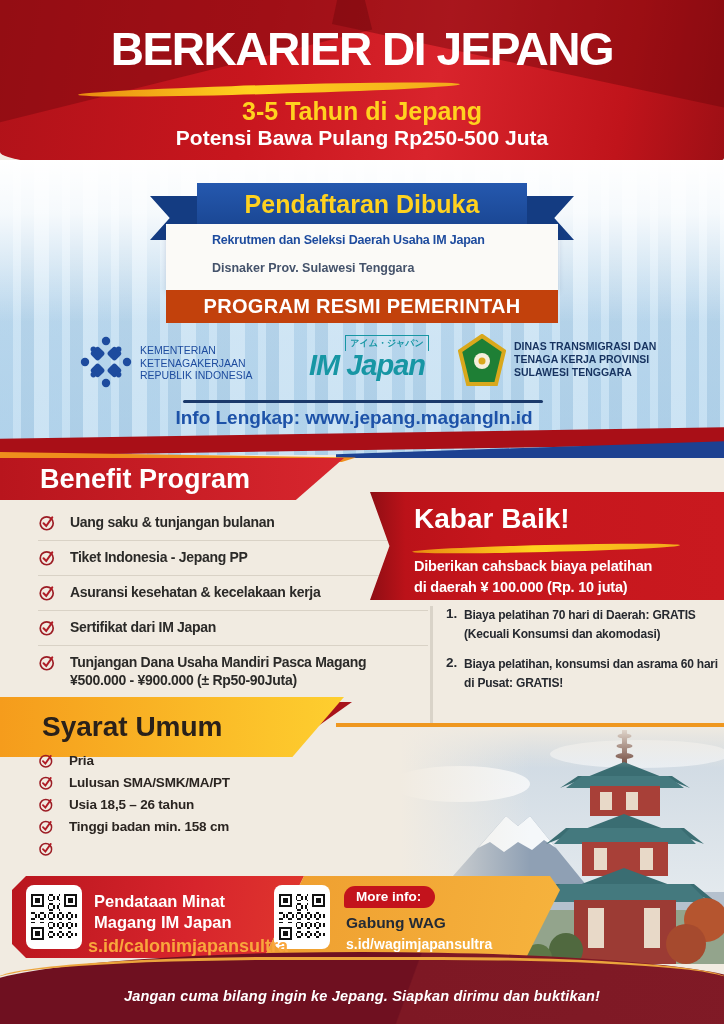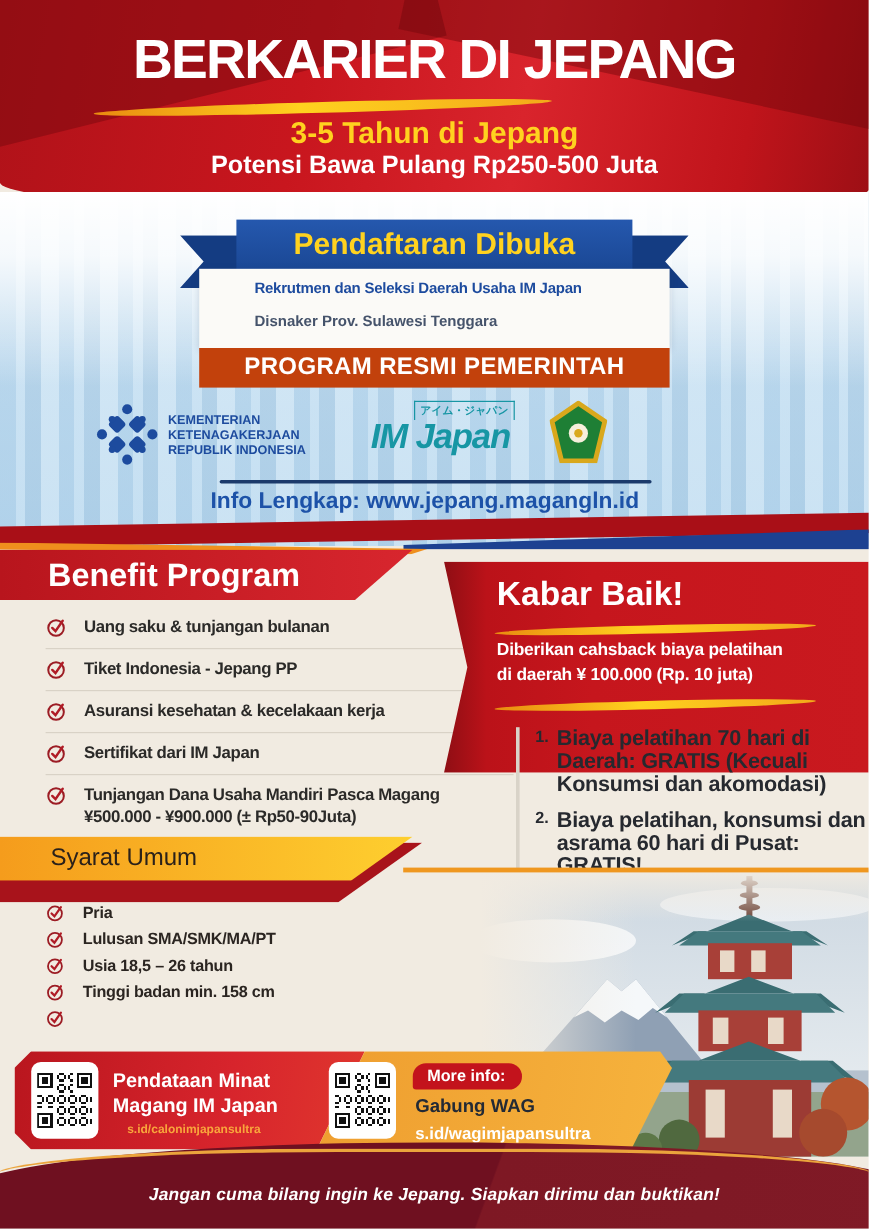--- a/index.html
+++ b/index.html
@@ -42,21 +42,21 @@
     box-shadow:0 2px 6px rgba(30,50,90,.18);padding:9px 0 0 46px;box-sizing:border-box;}
   .regbox .r1{font-size:12.5px;font-weight:800;color:#1d4b9e;letter-spacing:-.2px;}
   .regbox .r2,.regbox .r3{font-size:12.5px;font-weight:600;color:#45536b;margin-top:14px;}
 
   .offbar{position:absolute;left:166px;top:290px;width:392px;height:33px;background:#c2410c;
     display:flex;align-items:center;justify-content:center;color:#fff;font-size:20px;font-weight:800;letter-spacing:.3px;}
 
   
   .logo-row{position:absolute;left:0;top:330px;width:724px;height:66px;}
   .kem{position:absolute;left:78px;top:4px;}
-  .kem-txt{position:absolute;left:140px;top:14px;font-size:10.5px;font-weight:700;color:#1d4b9e;line-height:12.5px;}
+  .kem-txt{position:absolute;left:140px;top:14px;font-size:10.5px;font-weight:400;color:#1d4b9e;line-height:12.5px;}
   .imj{position:absolute;left:292px;top:2px;width:150px;text-align:center;color:#1796a4;}
   .imj .kana{font-size:9px;font-weight:700;border:1px solid #1796a4;border-bottom:none;display:inline-block;padding:1px 4px;margin-left:40px;}
   .imj .nm{font-size:29px;font-weight:800;font-style:italic;letter-spacing:-1px;margin-top:-2px;}
   .sul{position:absolute;left:458px;top:4px;}
   .sul-txt{position:absolute;left:514px;top:10px;font-size:10.5px;font-weight:800;color:#16325f;line-height:13px;}
 
   .divider{position:absolute;left:183px;top:400px;width:360px;height:3px;background:#1b3a6b;border-radius:2px;}
   .infoline{position:absolute;left:0;right:16px;top:407px;text-align:center;font-size:19px;font-weight:800;color:#1d52a8;}
 
   
@@ -72,42 +72,42 @@
     background:linear-gradient(90deg,#b8151d,#d8262e);clip-path:polygon(0 0,100% 0,86% 100%,0 100%);
     display:flex;align-items:center;color:#fff;font-size:27px;font-weight:800;padding-left:40px;box-sizing:border-box;}
   .blist{position:absolute;left:38px;top:506px;width:390px;}
   .brow{display:flex;align-items:flex-start;padding:7px 0 8px 0;border-bottom:1px solid #d9d2c6;}
   .brow:last-child{border-bottom:none;}
   .check{width:19px;height:19px;margin-right:13px;flex:0 0 auto;}
   .btxt{font-size:14px;font-weight:800;color:#2b2a28;letter-spacing:-.3px;line-height:18px;}
   .btxt .l2:empty{display:none;}
 
   
-  .kabar{position:absolute;left:370px;top:468px;width:354px;height:176px;
+  .kabar{position:absolute;left:370px;top:492px;width:354px;height:108px;
     background:linear-gradient(90deg,#8f0e14 0%,#bb1219 10%,#c6161d 35%,#c9191f 100%);
     clip-path:polygon(0 0,100% 0,100% 100%,0 100%,5.5% 50%);color:#fff;}
   .kabar .kt{position:absolute;left:44px;top:11px;font-size:28px;font-weight:800;}
   .kswoosh1{left:42px;top:53px;width:268px;height:7px;transform:rotate(-1.4deg);}
   .kabar .kb1{position:absolute;left:44px;top:66px;font-size:14.5px;font-weight:800;letter-spacing:-.2px;white-space:nowrap;}
   .kabar .kb2{position:absolute;left:44px;top:87px;font-size:14.5px;font-weight:800;letter-spacing:-.2px;}
   .kswoosh2{left:42px;top:116px;width:268px;height:7px;transform:rotate(-1.4deg);}
 
   
   .notes{position:absolute;left:446px;top:606px;width:278px;}
   .notes-line{position:absolute;left:430px;top:606px;width:3px;height:122px;background:#d9d3c8;}
   .nrow{display:flex;margin-bottom:11px;}
   .nnum{width:18px;flex:0 0 auto;font-size:13.5px;font-weight:800;color:#26292f;}
-  .ntxt{font-size:18px;font-weight:800;color:#26292f;line-height:19px;letter-spacing:-.2px;}
+  .ntxt{font-size:12px;font-weight:800;color:#26292f;line-height:19px;letter-spacing:-.2px;}
 
   
   .syarat-shadow{position:absolute;left:0;top:702px;width:352px;height:50px;background:#a8131b;
     clip-path:polygon(0 0,100% 0,80% 100%,0 100%);}
-  .syarat-banner{position:absolute;left:0;top:697px;width:344px;height:37px;
+  .syarat-banner{position:absolute;left:0;top:697px;width:344px;height:60px;
     background:linear-gradient(90deg,#f59c1c,#fecf2f);clip-path:polygon(0 0,100% 0,85% 100%,0 100%);
-    display:flex;align-items:center;color:#2a211a;font-size:20px;font-weight:400;padding-left:42px;box-sizing:border-box;}
+    display:flex;align-items:center;color:#2a211a;font-size:28px;font-weight:700;padding-left:42px;box-sizing:border-box;}
   .orange-line{position:absolute;left:336px;top:723px;width:388px;height:4px;background:#ef971f;z-index:3;}
   .slist{position:absolute;left:38px;top:752px;width:560px;z-index:3;}
   .srow{display:flex;align-items:center;margin-bottom:5px;}
   .srow .check{width:17px;height:17px;margin-right:14px;}
   .stxt{font-size:13.5px;font-weight:800;color:#2b2521;letter-spacing:-.2px;}
 
   
   .photo{position:absolute;left:400px;top:724px;width:324px;height:240px;z-index:1;}
 
   
@@ -117,21 +117,21 @@
   .cta-orange{position:absolute;left:258px;top:876px;width:302px;height:82px;z-index:4;
     background:linear-gradient(100deg,#ee9d2f,#f6b33d);
     clip-path:polygon(46px 0,calc(100% - 10px) 0,100% 14px,calc(100% - 34px) 100%,6px 100%);}
   .qr-box{position:absolute;width:56px;height:64px;background:#fff;border-radius:8px;z-index:5;
     display:flex;align-items:center;justify-content:center;}
   .qr-box svg{width:46px;height:46px;}
   .qr1{left:26px;top:885px;}
   .qr2{left:274px;top:885px;}
   .cta-l1{position:absolute;left:94px;top:892px;z-index:5;color:#fff;font-size:16.5px;font-weight:800;}
   .cta-l2{position:absolute;left:94px;top:913px;z-index:5;color:#fff;font-size:16.5px;font-weight:800;}
-  .cta-llink{position:absolute;left:106px;top:936px;z-index:5;color:#f9a63c;font-size:10px;font-weight:800;}
+  .cta-llink{position:absolute;left:88px;top:936px;z-index:5;color:#f9a63c;font-size:18px;font-weight:800;}
   .pill{position:absolute;left:344px;top:886px;z-index:5;background:#c3131c;color:#fff;
     font-size:13.5px;font-weight:800;padding:3px 14px 4px 12px;border-radius:12px 12px 12px 3px;}
   .cta-r1{position:absolute;left:346px;top:914px;z-index:5;color:#232a35;font-size:15.5px;font-weight:800;}
   .cta-rlink{position:absolute;left:346px;top:936px;z-index:5;color:#fff;font-size:14px;font-weight:700;}
 
   
   .footer{position:absolute;left:-30px;top:952px;width:784px;height:100px;z-index:6;
     background:linear-gradient(110deg,#6f1020 55%,#7e1824 55.2%,#801a26 100%);
     border-radius:55% 55% 0 0 / 46px 40px 0 0;}
   .footer::before{content:'';position:absolute;left:3%;right:3%;top:5px;height:44px;
@@ -193,20 +193,25 @@
     <div class="imj">
       <span class="kana">アイム・ジャパン</span>
       <div class="nm">IM Japan</div>
     </div>
     <div class="sul">
       <svg width="48" height="52" viewBox="0 0 48 52">
         <polygon points="24,2 46,17 38,50 10,50 2,17" fill="#1e7f35" stroke="#d9a81c" stroke-width="4"></polygon>
         <circle cx="24" cy="27" r="8" fill="#f6efdc"></circle>
         <circle cx="24" cy="27" r="3.5" fill="#d9a81c"></circle>
       </svg>
+    </div>
+    <div class="sul-txt">
+      <div>DINAS TRANSMIGRASI DAN</div>
+      <div>TENAGA KERJA PROVINSI</div>
+      <div>SULAWESI TENGGARA</div>
     </div>
   </div>
 
   <div class="divider"></div>
   <div class="infoline">Info Lengkap: www.jepang.magangln.id</div>
 
   <div class="wave-red"></div>
   <div class="wave-blue"></div>
 
   <div class="benefit-accent"></div>

